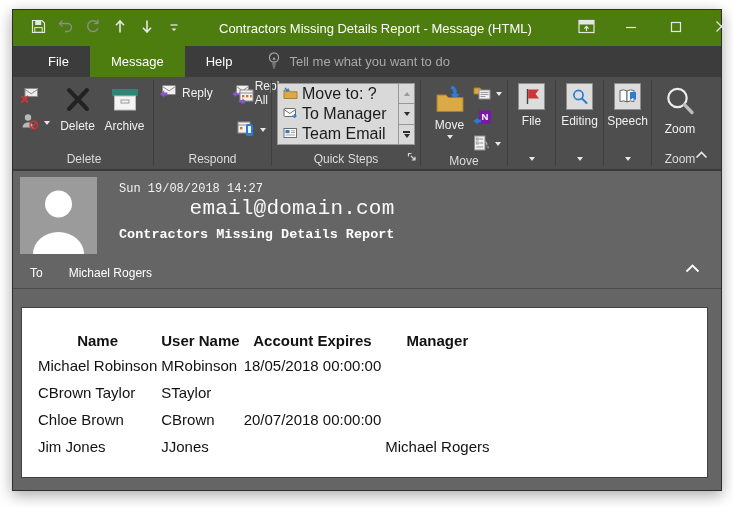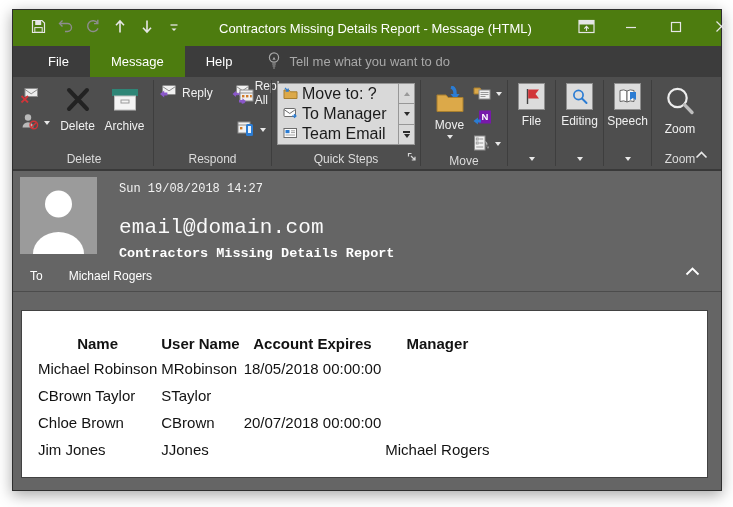--- a/index.html
+++ b/index.html
@@ -62,21 +62,21 @@
   .tri-more .bar { width: 7px; height: 1.5px; background: #2b2b2b; }
   .launcher { position: absolute; right: 3px; bottom: 4px; }
   .ribbon-collapse { position: absolute; right: 13px; bottom: 7px; }
 
   
   .msgheader { background: #656565; border-bottom: 1px solid #4c4c4c;
     padding: 6px 0 0 7px; position: relative; flex: 0 0 auto; }
   .hd-top { display: flex; }
   .meta { margin-left: 22px; padding-top: 5px; color: #ffffff; font-family: Liberation Mono, monospace; }
   .meta .date { font-size: 12px; color: #f2f2f2; }
-  .meta .sender { font-size: 21px; font-weight: 300; color: #fafafa; margin-top: 20px; letter-spacing: .2px; }
+  .meta .sender { font-size: 21px; font-weight: 300; color: #fafafa; margin-top: 1px; letter-spacing: .2px; text-align: right; }
   .meta .subject { font-size: 13.5px; font-weight: bold; margin-top: 7px; color: #ffffff; }
   .to-row { display: flex; align-items: center; padding: 8px 0 8px 10px; color: #ffffff; font-size: 12px; gap: 26px; }
   .hd-collapse { position: absolute; right: 21px; bottom: 11px; }
 
   
   .bodyarea { flex: 1; background: #656565; padding: 18px 13px 12px 8px; }
   .bodybox { width: 100%; height: 100%; background: #ffffff; border: 1px solid #424242;
     padding: 24px 0 0 16px; overflow: hidden; }
   table.report { border-collapse: separate; border-spacing: 0; color: #121212;
     font-size: 15px; font-family: "Liberation Sans", "DejaVu Sans", sans-serif; }

